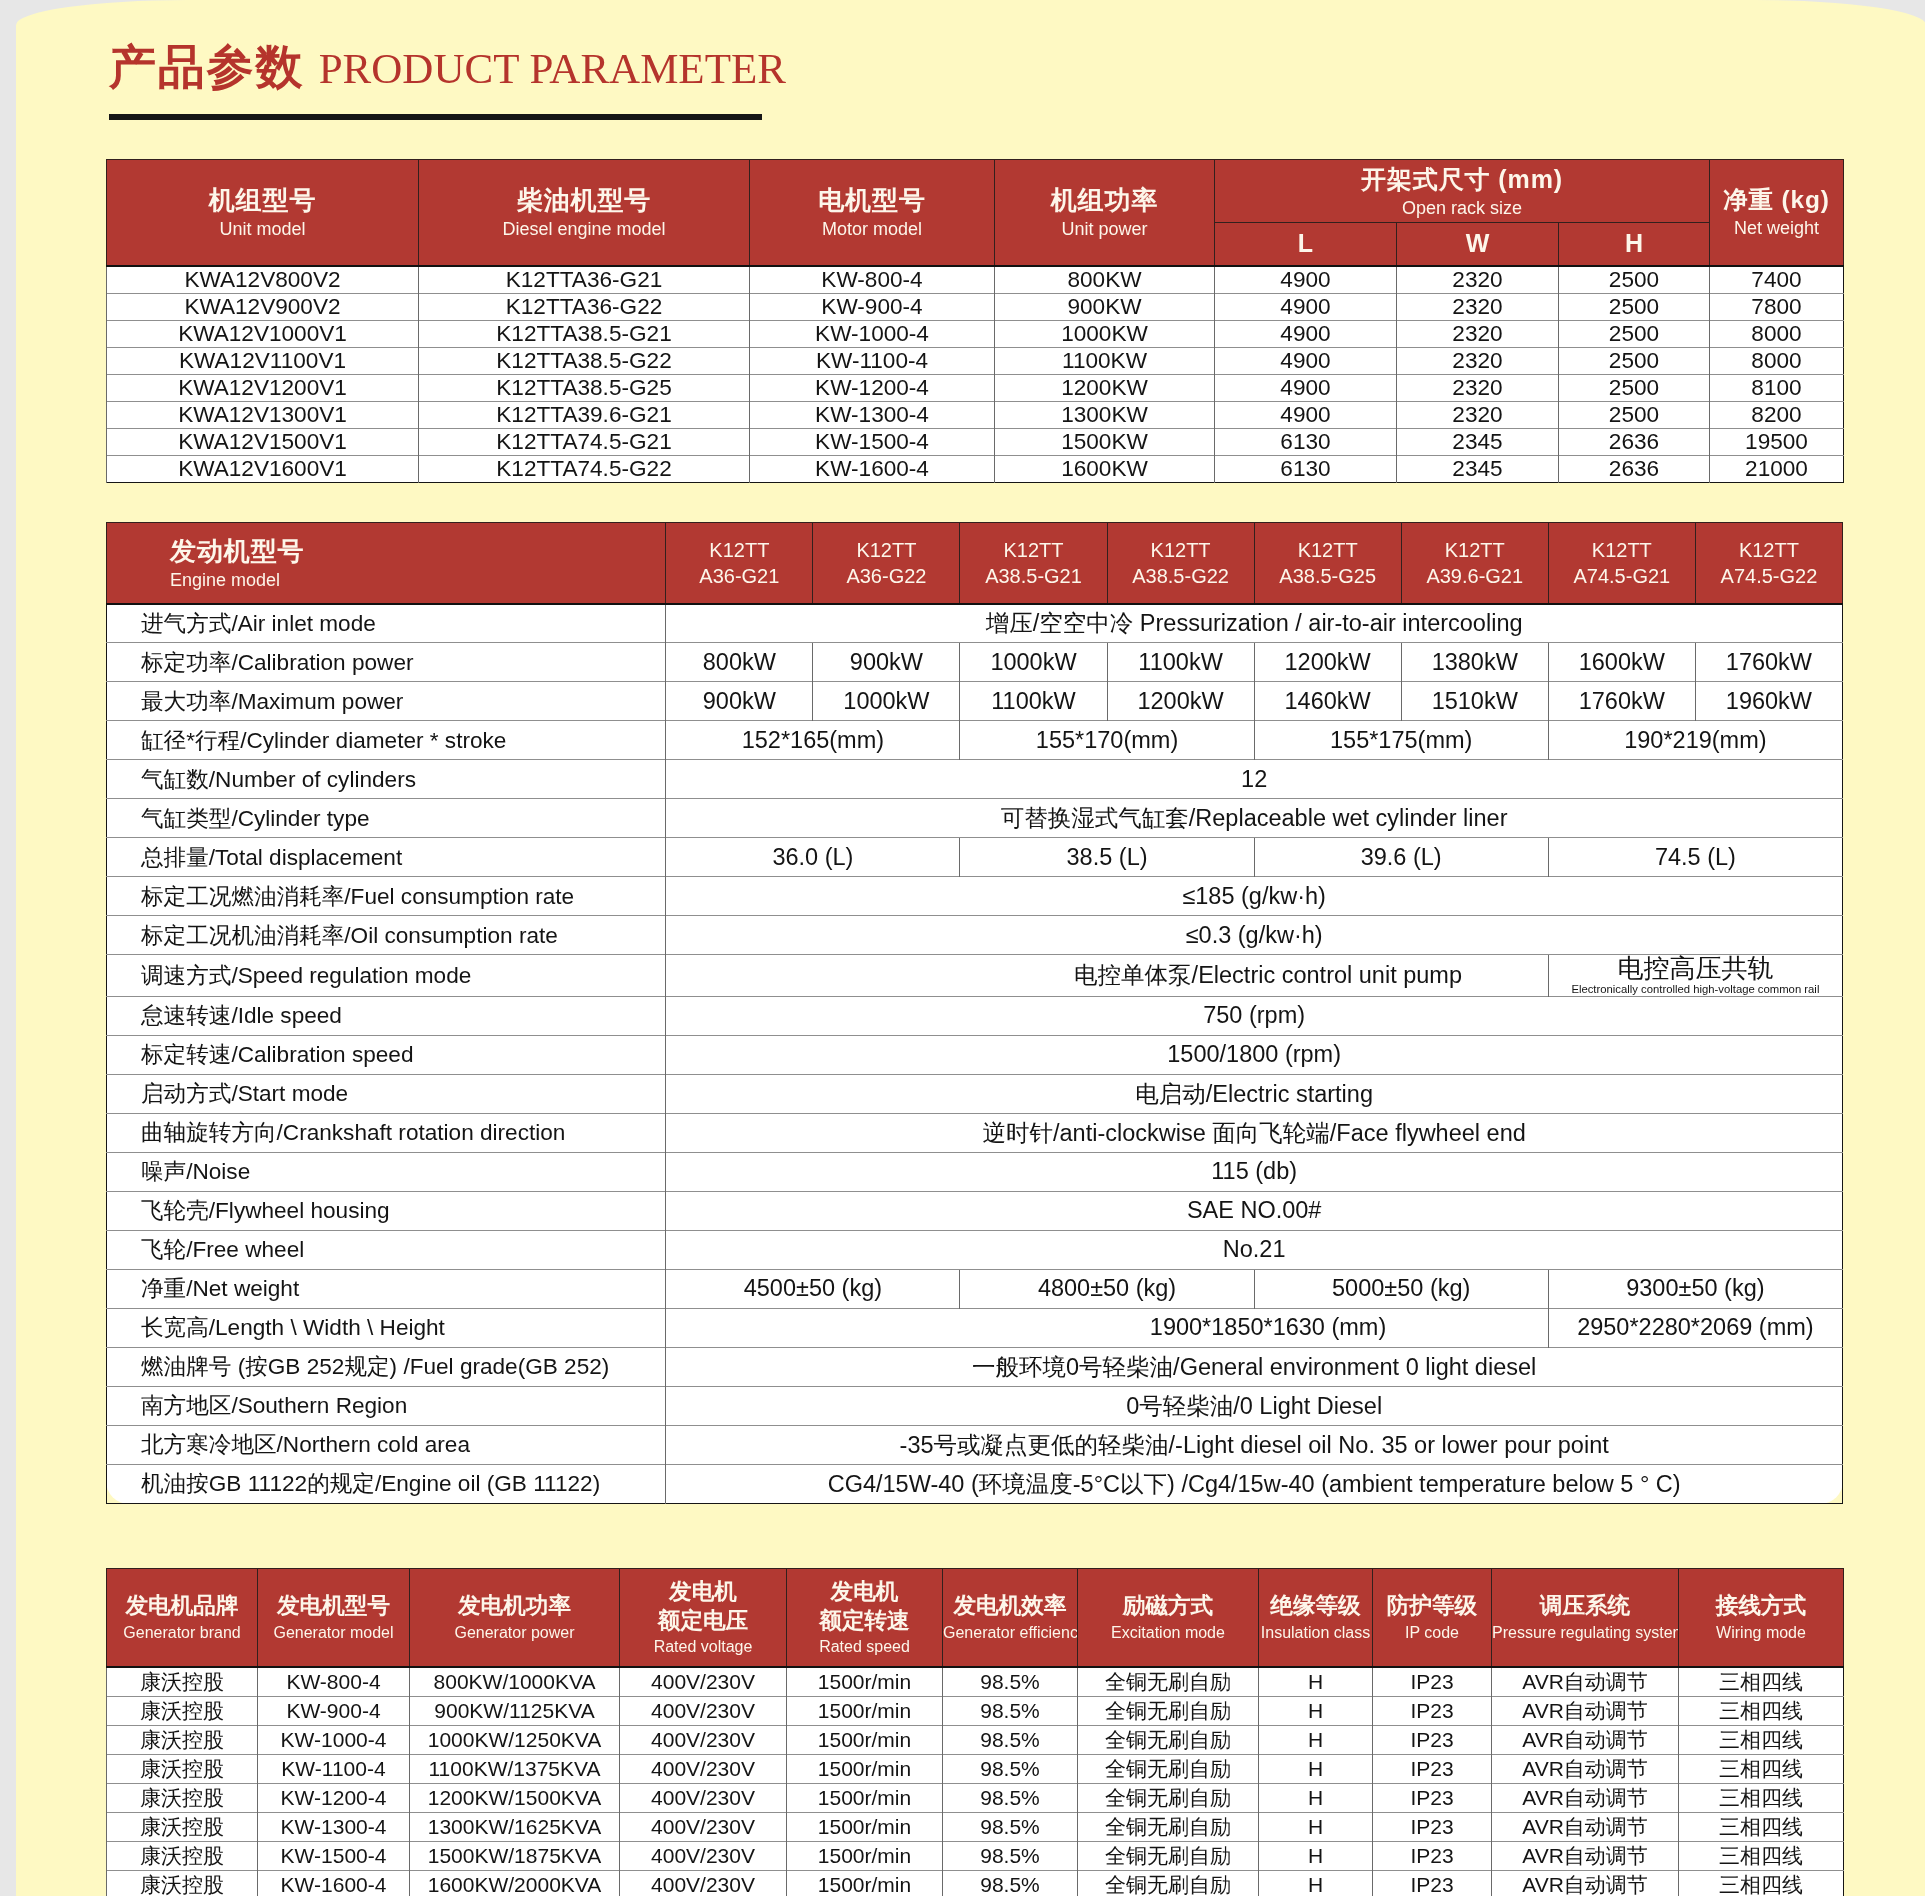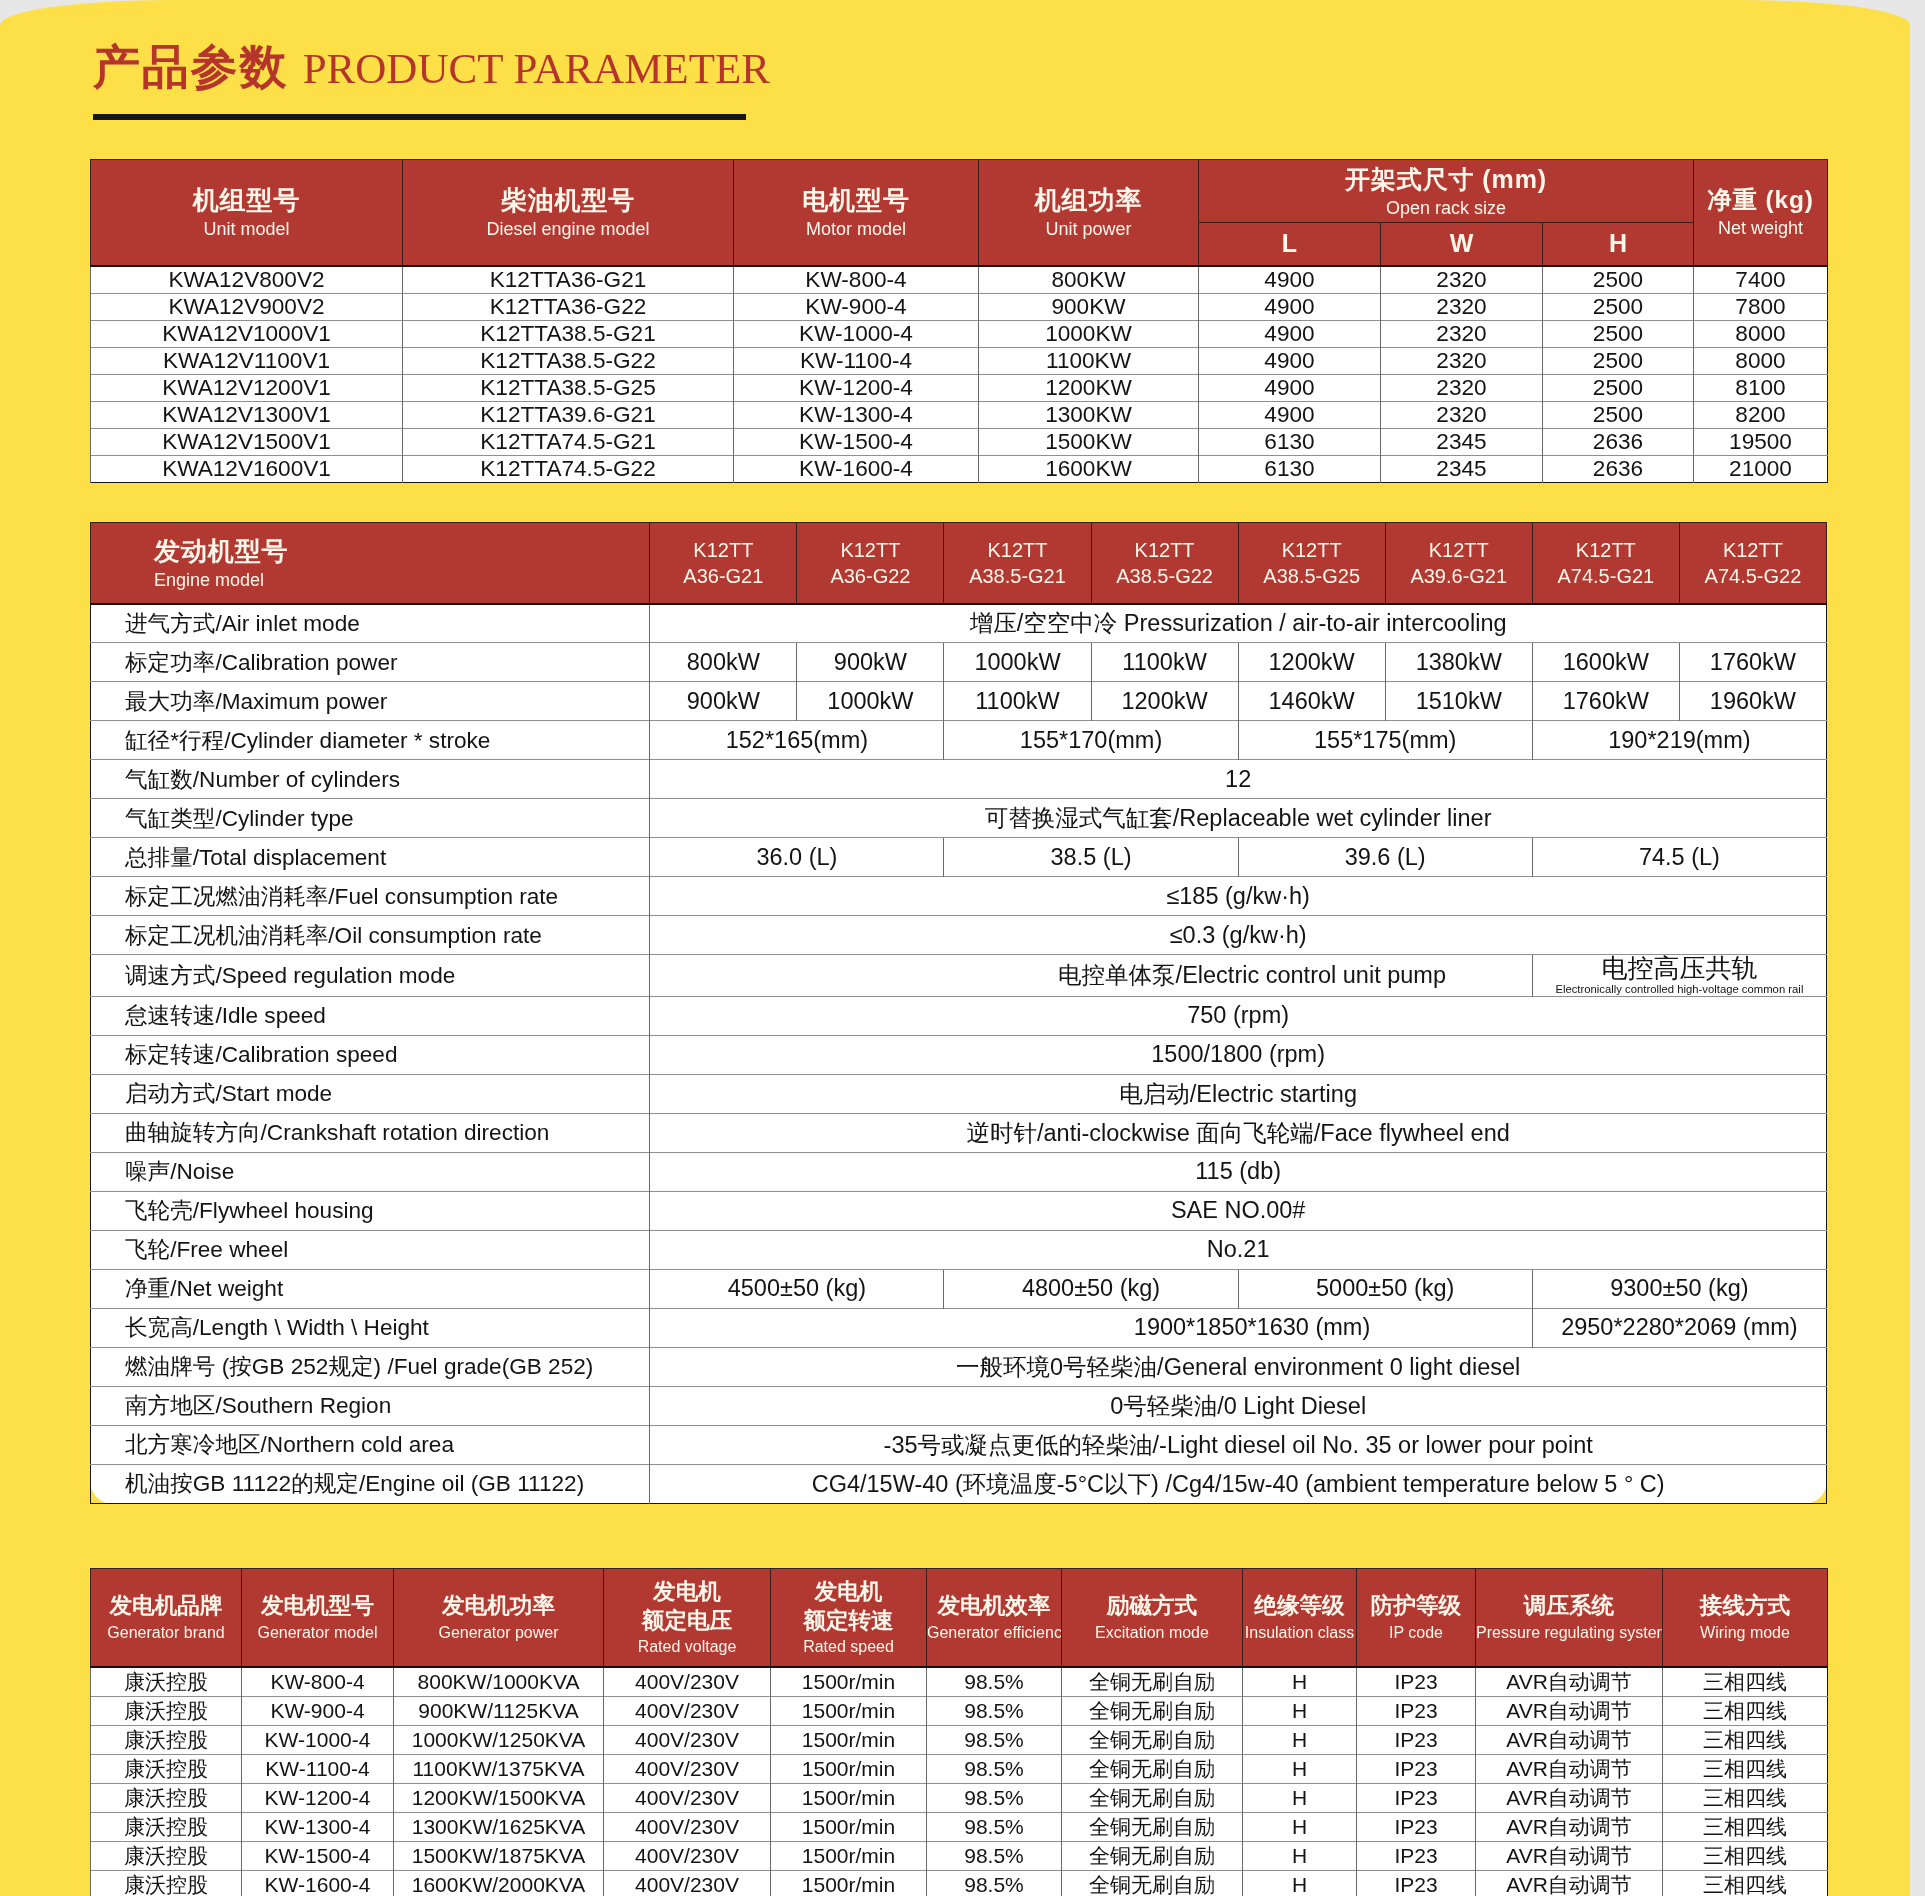--- a/index.html
+++ b/index.html
@@ -3,22 +3,22 @@
 <meta charset="utf-8">
 <style>
   html,body{margin:0;padding:0;}
   body{
     width:1926px;height:1896px;overflow:hidden;
     background:#e7e7e7;
     font-family:"Liberation Sans","DejaVu Sans",sans-serif;
     color:#141414;
   }
   .page{
-    position:absolute;left:0;top:0;width:1910px;height:1896px;
-    background:#fde047;
+    position:absolute;left:16px;top:0;width:1910px;height:1896px;
+    background:#fef9c3;
     border-radius:172px 172px 0 0 / 25px 25px 0 0;
   }
   
   .title{position:absolute;left:93px;top:36px;white-space:nowrap;}
   .title .zh{font-size:47px;font-weight:bold;color:#b5342c;letter-spacing:1.8px;}
   .title .en{font-family:"Liberation Serif","DejaVu Serif",serif;font-size:43px;color:#b5342c;margin-left:14.5px;}
   .underline{position:absolute;left:93px;top:114px;width:653px;height:6.3px;background:#161616;}
 
   
   table{border-collapse:collapse;table-layout:fixed;position:absolute;background:#fff;}

